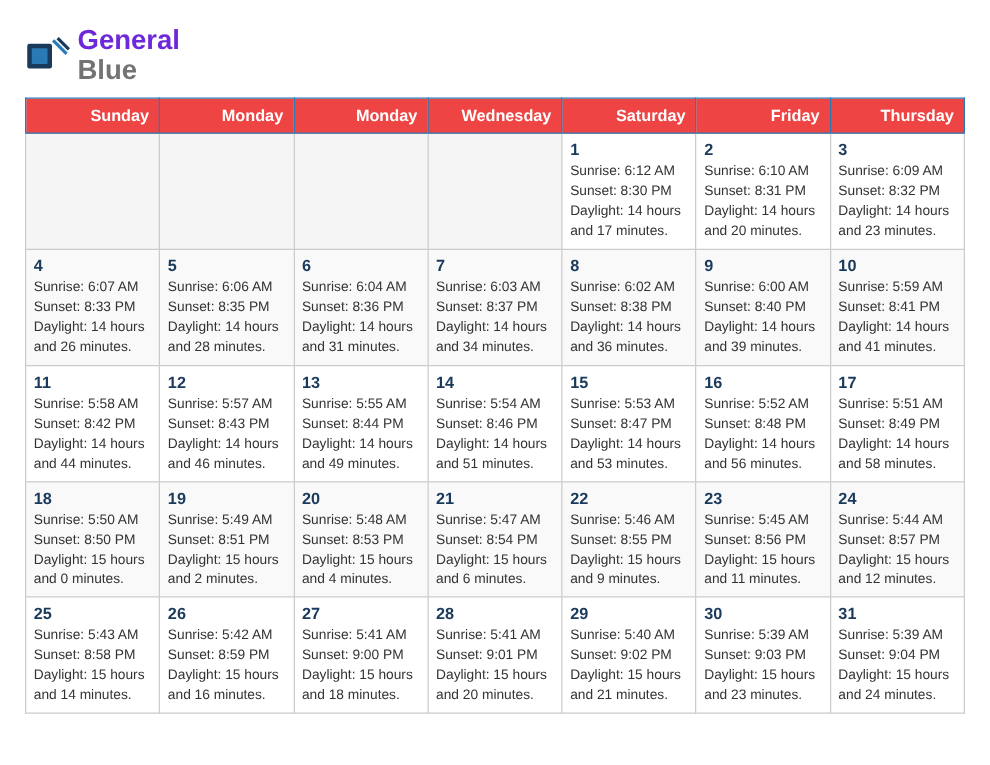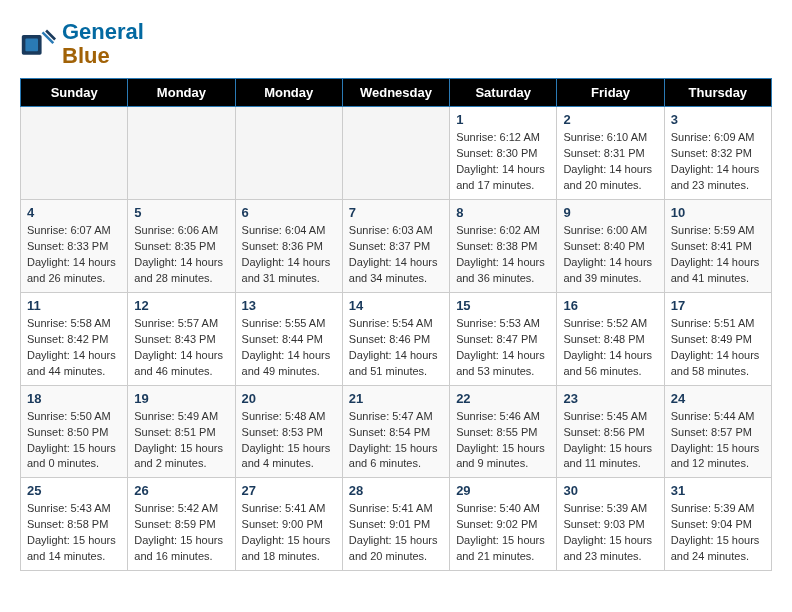--- a/index.html
+++ b/index.html
@@ -24,21 +24,21 @@
       align-items: center;
       gap: 6px;
     }
     .logo-text {
       font-size: 22px;
       font-weight: bold;
       color: #1a3a5c;
       line-height: 1.1;
     }
     .logo-text span {
-      color: #0369a1;
+      color: #6d28d9;
     }
     .logo-icon {
       width: 36px;
       height: 36px;
     }
     .title-block {
       text-align: right;
     }
     .month-title {
       font-size: 32px;
@@ -48,26 +48,26 @@
     .location {
       font-size: 15px;
       color: #333;
     }
     .calendar {
       width: 100%;
       border-collapse: collapse;
       border: 1px solid #ccc;
     }
     .calendar th {
-      background-color: #000000;
+      background-color: #ef4444;
       color: #fff;
       font-size: 13px;
       font-weight: bold;
       padding: 6px 8px;
-      text-align: center;
+      text-align: right;
       border: 1px solid #2a7ab5;
     }
     .calendar td {
       border: 1px solid #ccc;
       vertical-align: top;
       padding: 5px 6px;
       width: calc(100% / 7);
       min-height: 80px;
       height: 88px;
       font-size: 11px;
@@ -103,21 +103,21 @@
   <div class="header">
     <div class="logo">
       <svg class="logo-icon" viewBox="0 0 40 40">
         <rect x="2" y="10" width="22" height="22" rx="2" fill="#1a3a5c"></rect>
         <rect x="6" y="14" width="14" height="14" rx="1" fill="#2a7ab5"></rect>
         <polygon points="26,6 38,18 36,20 24,8" fill="#2a7ab5"></polygon>
         <polygon points="30,4 40,14 38,16 28,6" fill="#1a3a5c"></polygon>
       </svg>
       <div>
         <div class="logo-text">
-          <span>General</span><br><span style="color:#a16207">Blue</span>
+          <span>General</span><br><span style="color:#737373">Blue</span>
         </div>
       </div>
     </div>
     <div class="title-block">
       <div class="month-title"></div>
       <div class="location"></div>
     </div>
   </div>
 
   <table class="calendar">

